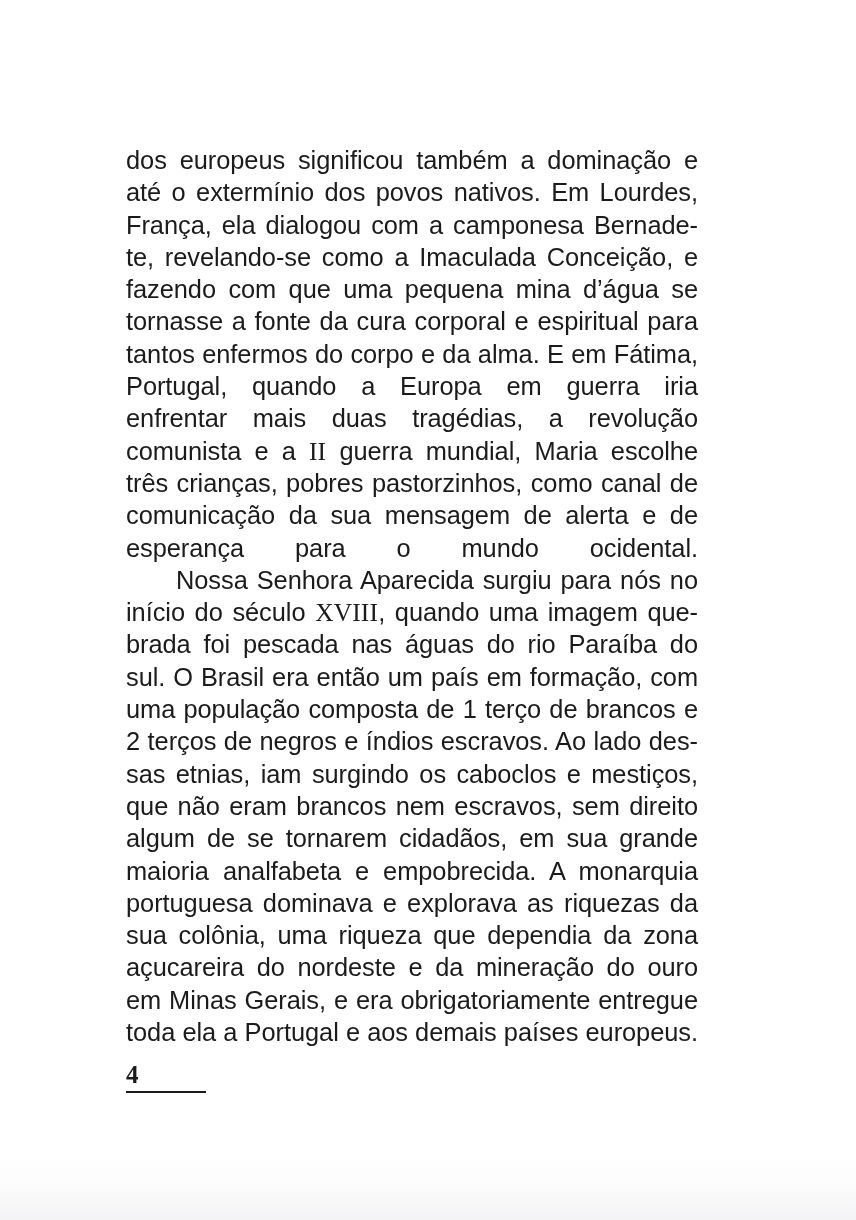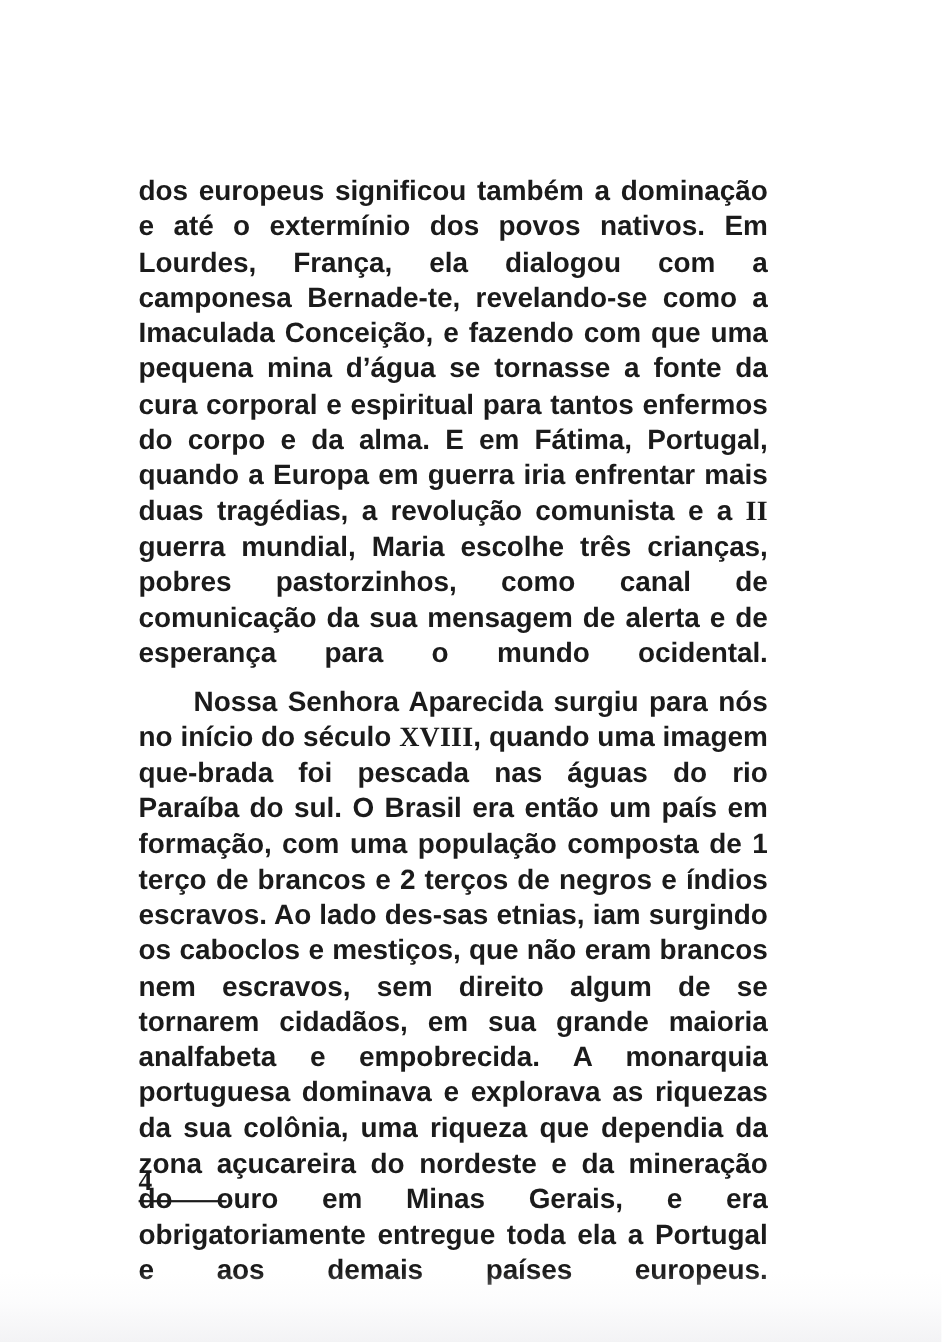--- a/index.html
+++ b/index.html
@@ -37,23 +37,22 @@
                   rgba(255,255,255,0) 0%,
                   rgba(249,249,250,0.55) 45%,
                   rgba(243,243,245,1) 100%);
     pointer-events: none;
   }
 
   
   .text-column {
     position: absolute;
     left: 126px;
-    top: 158px;
+    top: 144px;
     width: 572px;
-    font-weight: bold;
   }
 
   .body-paragraph {
     margin: 0;
     color: #1b1b1b;
     font-family: "Liberation Sans", sans-serif;
     font-size: 25.4px;
     line-height: 32.3px;
     text-align: justify;
     text-justify: inter-word;
@@ -62,21 +61,20 @@
     hyphens: manual;
   }
 
   
   .body-paragraph.justify-last-line {
     text-align-last: justify;
   }
 
   .body-paragraph + .body-paragraph {
     text-indent: 50px;
-    margin-top: 12px;
   }
 
   
   .roman-numeral {
     font-family: "Liberation Serif", "DejaVu Serif", serif;
     letter-spacing: 0.2px;
   }
 
   
   .folio {

